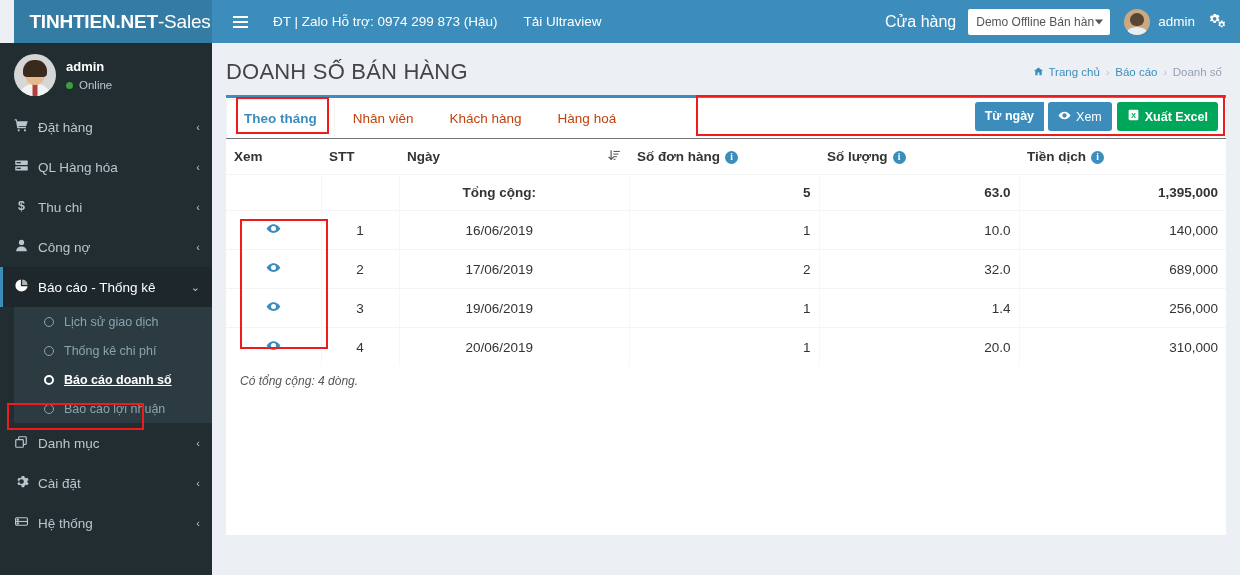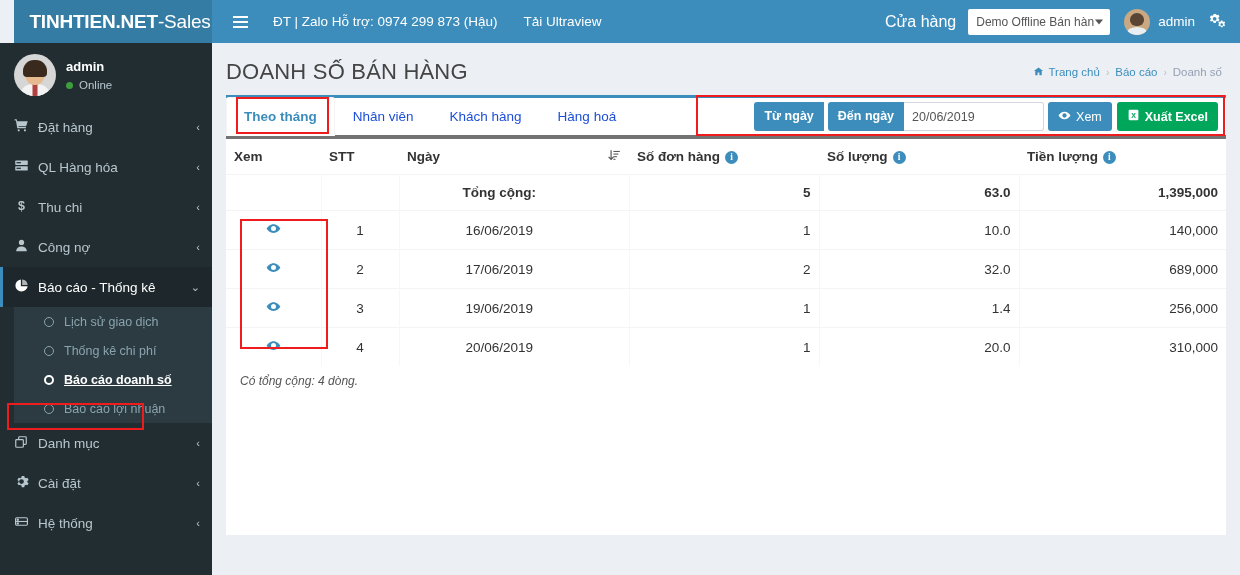--- a/index.html
+++ b/index.html
@@ -140,26 +140,26 @@
   .breadcrumb { margin-left: auto; display: flex; align-items: center; font-size: 11.5px; color: #97a0b3; }
   .breadcrumb a { color: #3c8dbc; text-decoration: none; cursor: pointer; }
   .breadcrumb .sep { padding: 0 6px; color: #b5bcc8; font-size: 10px; }
   .bc-home-icon { margin-right: 5px; font-size: 11px; color: #3c8dbc; }
 
   .box {
     background: #fff; margin: 0 14px; border-top: 3px solid #3c8dbc;
     position: relative; height: 440px;
   }
   .nav-tabs-row {
-    display: flex; align-items: center; border-bottom: 4px solid #737373; height: 41px;
+    display: flex; align-items: flex-end; border-bottom: 1px solid #737373; height: 41px;
     position: relative;
   }
   .nav-tabs { display: flex; list-style: none; }
   .nav-tabs li a {
-    display: block; padding: 11px 17px; font-size: 13.5px; color: #1d4ed8;
+    display: block; padding: 11px 17px; font-size: 13.5px; color: #c2410c;
     text-decoration: none; cursor: pointer; border: 1px solid transparent;
     border-radius: 3px 3px 0 0;
   }
   .nav-tabs li.active a {
     color: #3c8dbc; font-weight: bold; background: #fff;
     border-color: #f4f4f4; border-bottom-color: #fff;
   }
 
   .filter-bar {
     position: absolute; right: 8px; top: 4px; display: flex; align-items: center; gap: 0;
@@ -437,24 +437,20 @@
               <a>Khách hàng</a>
             </li>
           <li>
               <a>Hàng hoá</a>
             </li>
         </ul>
 
         <div class="filter-bar">
           <div class="ig">
             <span class="ig-addon">Từ ngày</span>
-          </div>
-          <div class="ig">
-            <span class="ig-addon">Đến ngày</span>
-            <input class="ig-input" type="text" value="20/06/2019" style="">
           </div>
           <button class="btn btn-view">
             <span>
               <svg width="13" height="13" viewBox="0 0 24 24" fill="#fff">
                   <path d="M12 5C6.8 5 2.5 9 1 12c1.5 3 5.8 7 11 7s9.5-4 11-7c-1.5-3-5.8-7-11-7zm0 11a4 4 0 110-8 4 4 0 010 8z"></path>
                   <circle cx="12" cy="12" r="2" fill="#3c8dbc"></circle>
                 </svg>
             </span>
             <span>Xem</span>
           </button>
@@ -487,21 +483,21 @@
                   </svg>
               </span>
             </th>
             <th class="c-sodon th-left-pad">
               <span>Số đơn hàng</span><span class="info-badge">i</span>
             </th>
             <th class="c-soluong th-left-pad">
               <span>Số lượng</span><span class="info-badge">i</span>
             </th>
             <th class="c-tien th-left-pad">
-              <span>Tiền lượng</span><span class="info-badge">i</span>
+              <span>Tiền dịch</span><span class="info-badge">i</span>
             </th>
           </tr>
         </thead>
         <tbody>
           <tr class="total-row">
             <td class="c-xem"></td>
             <td class="c-stt sep-line"></td>
             <td class="c-ngay sep-line">Tổng cộng:</td>
             <td class="c-sort"></td>
             <td class="c-sodon sep-line">5</td>

